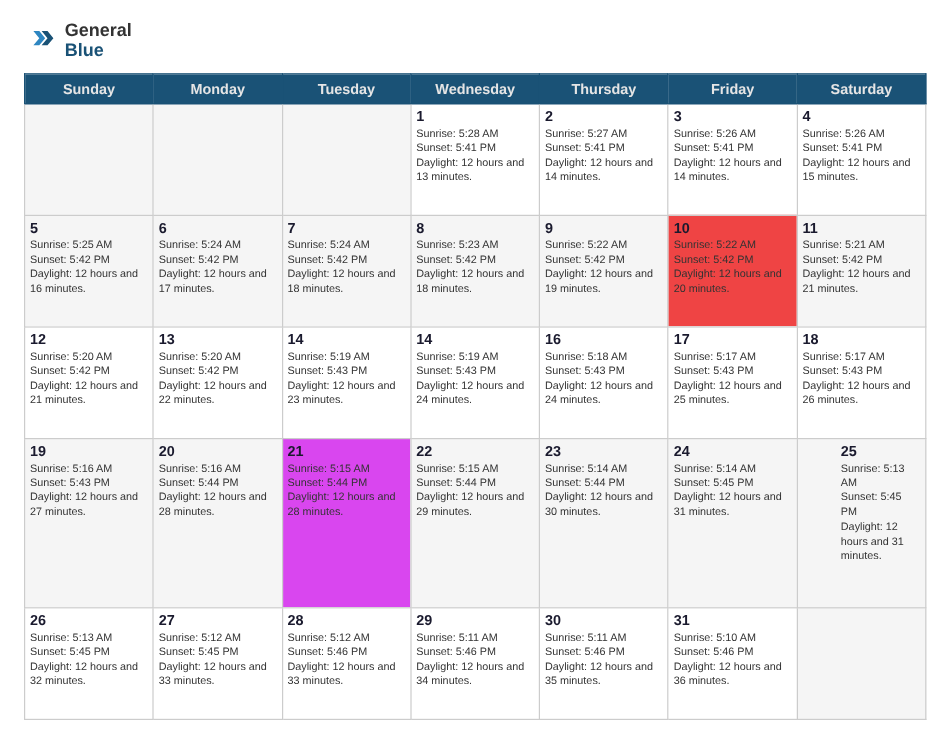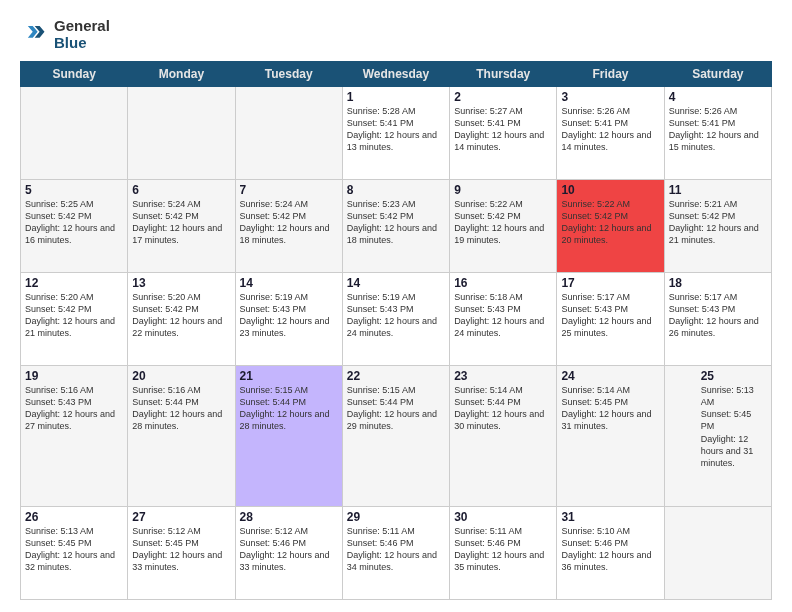--- a/index.html
+++ b/index.html
@@ -220,21 +220,21 @@
         </tr>
         <tr>
           <td style="background: rgb(245, 245, 245);">
             <span class="day-number">19</span>
             <div class="day-info">Sunrise: 5:16 AM<br>Sunset: 5:43 PM<br>Daylight: 12 hours and 27 minutes.</div>
           </td>
           <td style="background: rgb(245, 245, 245);">
             <span class="day-number">20</span>
             <div class="day-info">Sunrise: 5:16 AM<br>Sunset: 5:44 PM<br>Daylight: 12 hours and 28 minutes.</div>
           </td>
-          <td style="background: #c4b5fd;">
+          <td style="background: #d946ef;">
             <span class="day-number">21</span>
             <div class="day-info">Sunrise: 5:15 AM<br>Sunset: 5:44 PM<br>Daylight: 12 hours and 28 minutes.</div>
           </td>
           <td style="background: rgb(245, 245, 245);">
             <span class="day-number">22</span>
             <div class="day-info">Sunrise: 5:15 AM<br>Sunset: 5:44 PM<br>Daylight: 12 hours and 29 minutes.</div>
           </td>
           <td style="background: rgb(245, 245, 245);">
             <span class="day-number">23</span>
             <div class="day-info">Sunrise: 5:14 AM<br>Sunset: 5:44 PM<br>Daylight: 12 hours and 30 minutes.</div>

